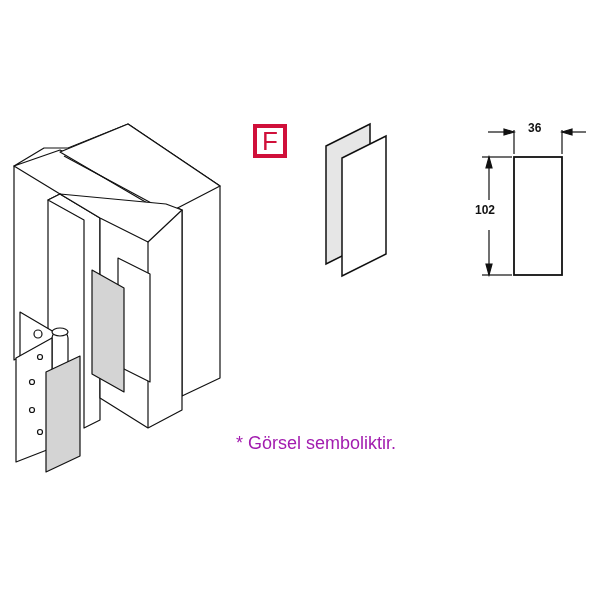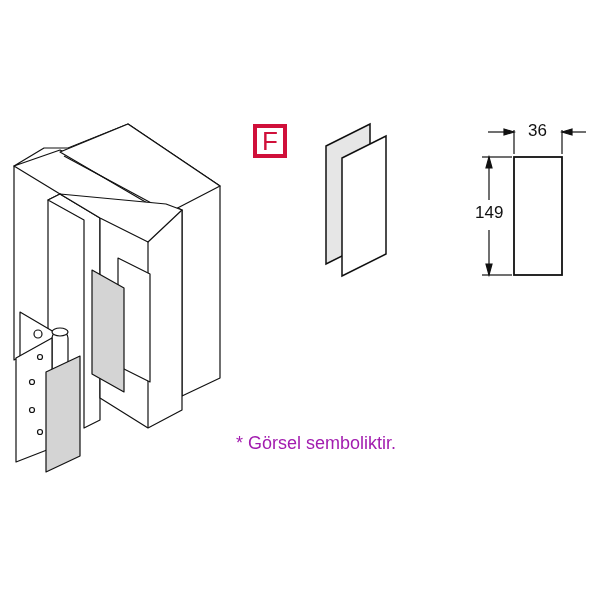--- a/index.html
+++ b/index.html
@@ -1,20 +1,20 @@
 <!DOCTYPE html>
 <html><head>
 <meta charset="utf-8">
 <style>
   html,body{margin:0;padding:0;background:#fff;}
   body{width:600px;height:600px;position:relative;overflow:hidden;font-family:"Liberation Sans",sans-serif;}
   .abs{position:absolute;}
   .fbadge{left:253px;top:124px;width:34px;height:34px;box-sizing:border-box;border:4px solid #d0103a;background:#fff;display:flex;align-items:center;justify-content:center;}
   .fbadge span{color:#d0103a;font-size:26px;line-height:1;font-family:"Liberation Sans",sans-serif;}
-  .dim{font-weight:normal;font-size:17px;color:#111;}
+  .dim{font-weight:bold;font-size:12px;color:#111;}
   .note{left:236px;top:433px;font-size:18px;color:#a21caf;}
 </style>
 </head>
 <body>
 
 <svg class="abs" style="left:0;top:110px" width="240" height="380" viewBox="0 0 240 380" fill="#fff" stroke="#111" stroke-width="1.2" stroke-linejoin="round">
 
   <polygon points="14,56 44,38 68,38 128,14 220,76 220,268 182,286 182,100 60,40 14,56"></polygon>
   <polygon points="14,56 14,250 48,232 48,90 60,84"></polygon>
   <polygon points="60,42 128,14 220,76 166,104"></polygon>
@@ -59,15 +59,15 @@
   <line x1="92" y1="22" x2="116" y2="22"></line>
     <polygon points="92,22 102,19 102,25" fill="#111"></polygon>
   <line x1="12" y1="47" x2="42" y2="47"></line>
     <line x1="12" y1="165" x2="42" y2="165"></line>
   <line x1="19" y1="47" x2="19" y2="90"></line>
     <line x1="19" y1="120" x2="19" y2="165"></line>
   <polygon points="19,47 16,58 22,58" fill="#111"></polygon>
     <polygon points="19,165 16,154 22,154" fill="#111"></polygon>
 </svg>
 <div class="abs dim" style="left:528px;top:121px">36</div>
-<div class="abs dim" style="left:475px;top:203px">149</div>
+<div class="abs dim" style="left:475px;top:203px">102</div>
 
 <div class="abs note">* Görsel semboliktir.</div>
 
 </body></html>

